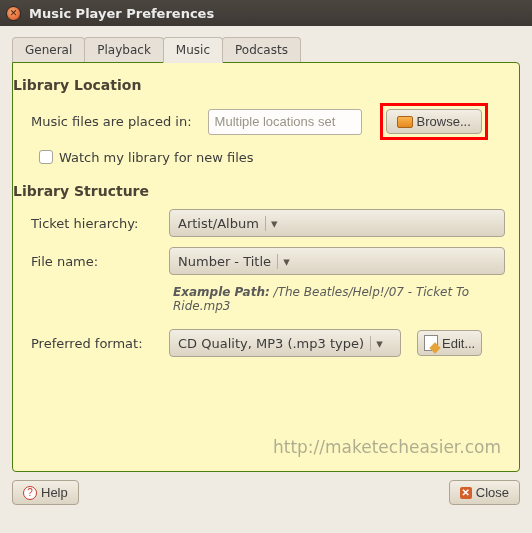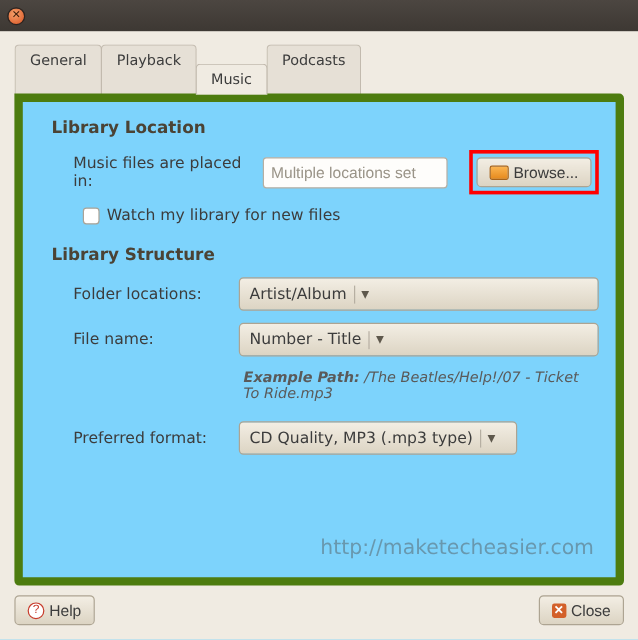--- a/index.html
+++ b/index.html
@@ -45,27 +45,26 @@
   border-radius: 4px 4px 0 0;
   margin-right: -1px;
   color: #3c3c3c;
   font-size: 12px;
 }
 .tab.active {
   background: #f0ebe2;
   position: relative;
   z-index: 2;
   border-bottom: 1px solid #f0ebe2;
-  margin-top: 16px;
 }
 .panel {
-  border: 7px solid #4d7c0f;
+  border: 1px solid #4d7c0f;
   border-radius: 0 4px 4px 4px;
-  background: #7dd3fc;
-  padding: 14px 14px 50px 24px;
+  background: #fef9c3;
+  padding: 14px 14px 50px 0;
   min-height: 410px;
   position: relative;
 }
 .section-h {
   font-weight: bold;
   font-size: 14px;
   color: #4b4335;
   margin-bottom: 10px;
 }
 .row {
@@ -100,21 +99,20 @@
 }
 .btn.small { padding: 2px 6px; height: 26px; }
 .highlight-box {
   border: 3px solid #ff0000;
   padding: 3px;
   display: inline-flex;
   margin-left: 2px;
 }
 .chk {
   display: flex;
-  align-items: center;
   gap: 6px;
   padding-left: 26px;
   margin-bottom: 18px;
 }
 .chkbox {
   width: 14px; height: 14px;
   border: 1px solid #aaa397;
   background: #fff;
   border-radius: 3px;
 }
@@ -185,20 +183,21 @@
   bottom: 14px;
   color: rgba(80,80,80,0.45);
   font-size: 17px;
 }
 </style>
 </head>
 <body>
 
 <div class="titlebar">
   <div class="close-win">✕</div>
+  <div class="title-text">Music Player Preferences</div>
 </div>
 
 <div class="content">
   <div class="tabs">
     <div class="tab">General</div>
     <div class="tab">Playback</div>
     <div class="tab active">Music</div>
     <div class="tab">Podcasts</div>
   </div>
 
@@ -217,21 +216,21 @@
     </div>
 
     <div class="chk">
       <span class="chkbox"></span>
       <span>Watch my library for new files</span>
     </div>
 
     <div class="section-h">Library Structure</div>
 
     <div class="row">
-      <span class="label" style="width:122px">Folder locations:</span>
+      <span class="label" style="width:122px">Ticket hierarchy:</span>
       <div class="combo">
         <span>Artist/Album</span>
         <span class="arrow">▾</span>
       </div>
     </div>
 
     <div class="row">
       <span class="label" style="width:122px">File name:</span>
       <div class="combo">
         <span>Number - Title</span>
@@ -243,20 +242,24 @@
       <b>Example Path:</b>
       <span>/The Beatles/Help!/07 - Ticket To Ride.mp3</span>
     </div>
 
     <div class="row">
       <span class="label" style="width:122px">Preferred format:</span>
       <div class="combo" style="flex:0 0 232px">
         <span>CD Quality, MP3 (.mp3 type)</span>
         <span class="arrow">▾</span>
       </div>
+      <button class="btn small">
+        <span class="edit-icon"></span>
+        <span>Edit...</span>
+      </button>
     </div>
 
     <div class="watermark">http://maketecheasier.com</div>
   </div>
 </div>
 
 <div class="footer">
   <button class="btn">
     <span class="help-icon">?</span>
     <span>Help</span>

